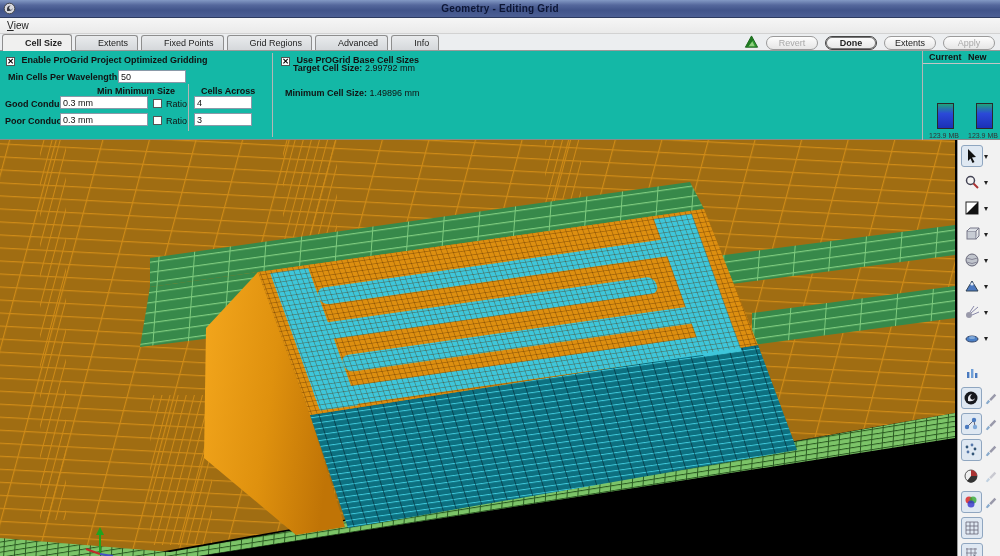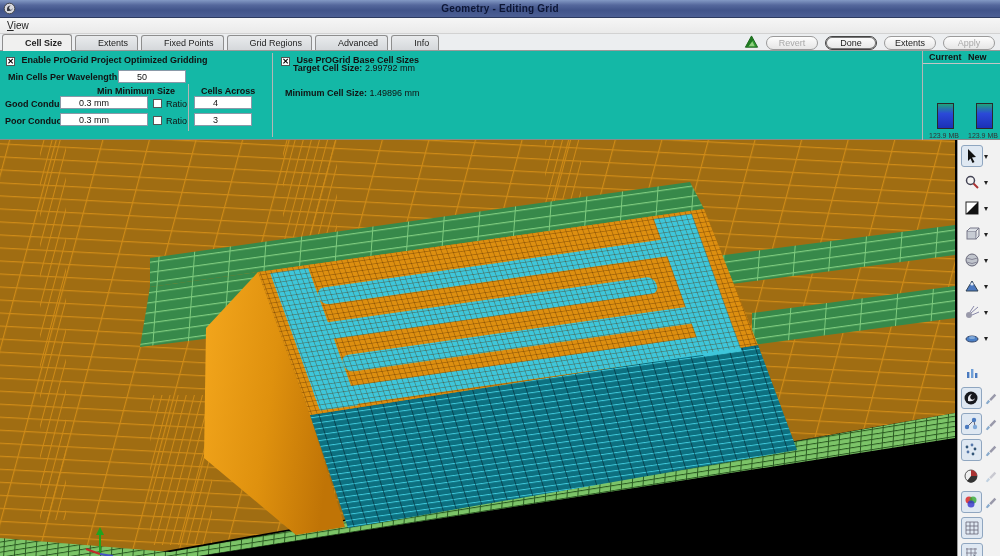--- a/index.html
+++ b/index.html
@@ -21,33 +21,33 @@
 
   
   .tabrow { height:17px; background:#eceef0; border-bottom:1px solid #9a9a9a; position:relative;
             padding-left:2px; display:flex; align-items:flex-end; }
   .tab { font-size:9px; color:#222; background:linear-gradient(#e9ebed,#d5d8db); border:1px solid #8e8e8e;
          border-bottom:none; border-radius:3px 3px 0 0; padding:2px 9px 2px 22px; margin-right:3px; height:15px; }
   .tab.active { background:#f0f0ef; font-weight:bold; position:relative; z-index:2; margin-bottom:-1px; height:17px; padding-top:3px; }
   .actions { position:absolute; right:5px; top:1px; display:flex; align-items:center; gap:7px; }
   .hbtn { min-width:52px; height:14px; font-size:9px; line-height:12px; text-align:center; color:#222;
           background:linear-gradient(#fdfdfd,#e6e6e6); border:1px solid #9a9a9a; border-radius:7px; padding:0 8px; }
-  .hbtn.default { border:1px solid #444; box-shadow:0 0 0 1px #777 inset; font-weight:normal; }
+  .hbtn.default { border:1px solid #444; box-shadow:0 0 0 1px #777 inset; font-weight:bold; }
   .hbtn.disabled { color:#a8a8a8; }
 
   
   .panel { height:89px; background:#14b8a6; border-bottom:1px solid #8a8a8a; position:relative;
            font-size:9px; color:#111; }
   .panel .abs { position:absolute; white-space:nowrap; }
   .blabel { font-weight:bold; }
   .cb { display:inline-block; width:9px; height:9px; background:#fff; border:1px solid #555;
         font-size:9px; line-height:7px; text-align:center; vertical-align:-1px; margin-right:4px; color:#000; }
   .cb.checked::after { content:"\2715"; font-weight:bold; font-size:8px; }
   .tinput { position:absolute; height:13px; font-size:9px; font-family:"Liberation Sans",sans-serif;
-            border:1px solid #8a99a8; background:#fff; padding:0 18px; color:#111; }
+            border:1px solid #8a99a8; background:#fff; padding:0 2px; color:#111; }
   .vline { position:absolute; width:1px; background:#b5b5b5; }
   .hline { position:absolute; height:1px; background:#c5c5c5; }
   .membar { position:absolute; width:17px; height:26px; border:1px solid #2a2a2a;
             background:linear-gradient(180deg,#1fa37c 0%,#2b49d8 40%,#1b30b6 100%); }
   .memval { position:absolute; font-size:7px; color:#333; }
 
   
   .main { display:flex; height:416px; }
   .vp { width:957px; height:416px; background:#000; }
   .side-toolbar { width:43px; height:416px; background:#f2f2f2; border-left:1px solid #9a9a9a;

